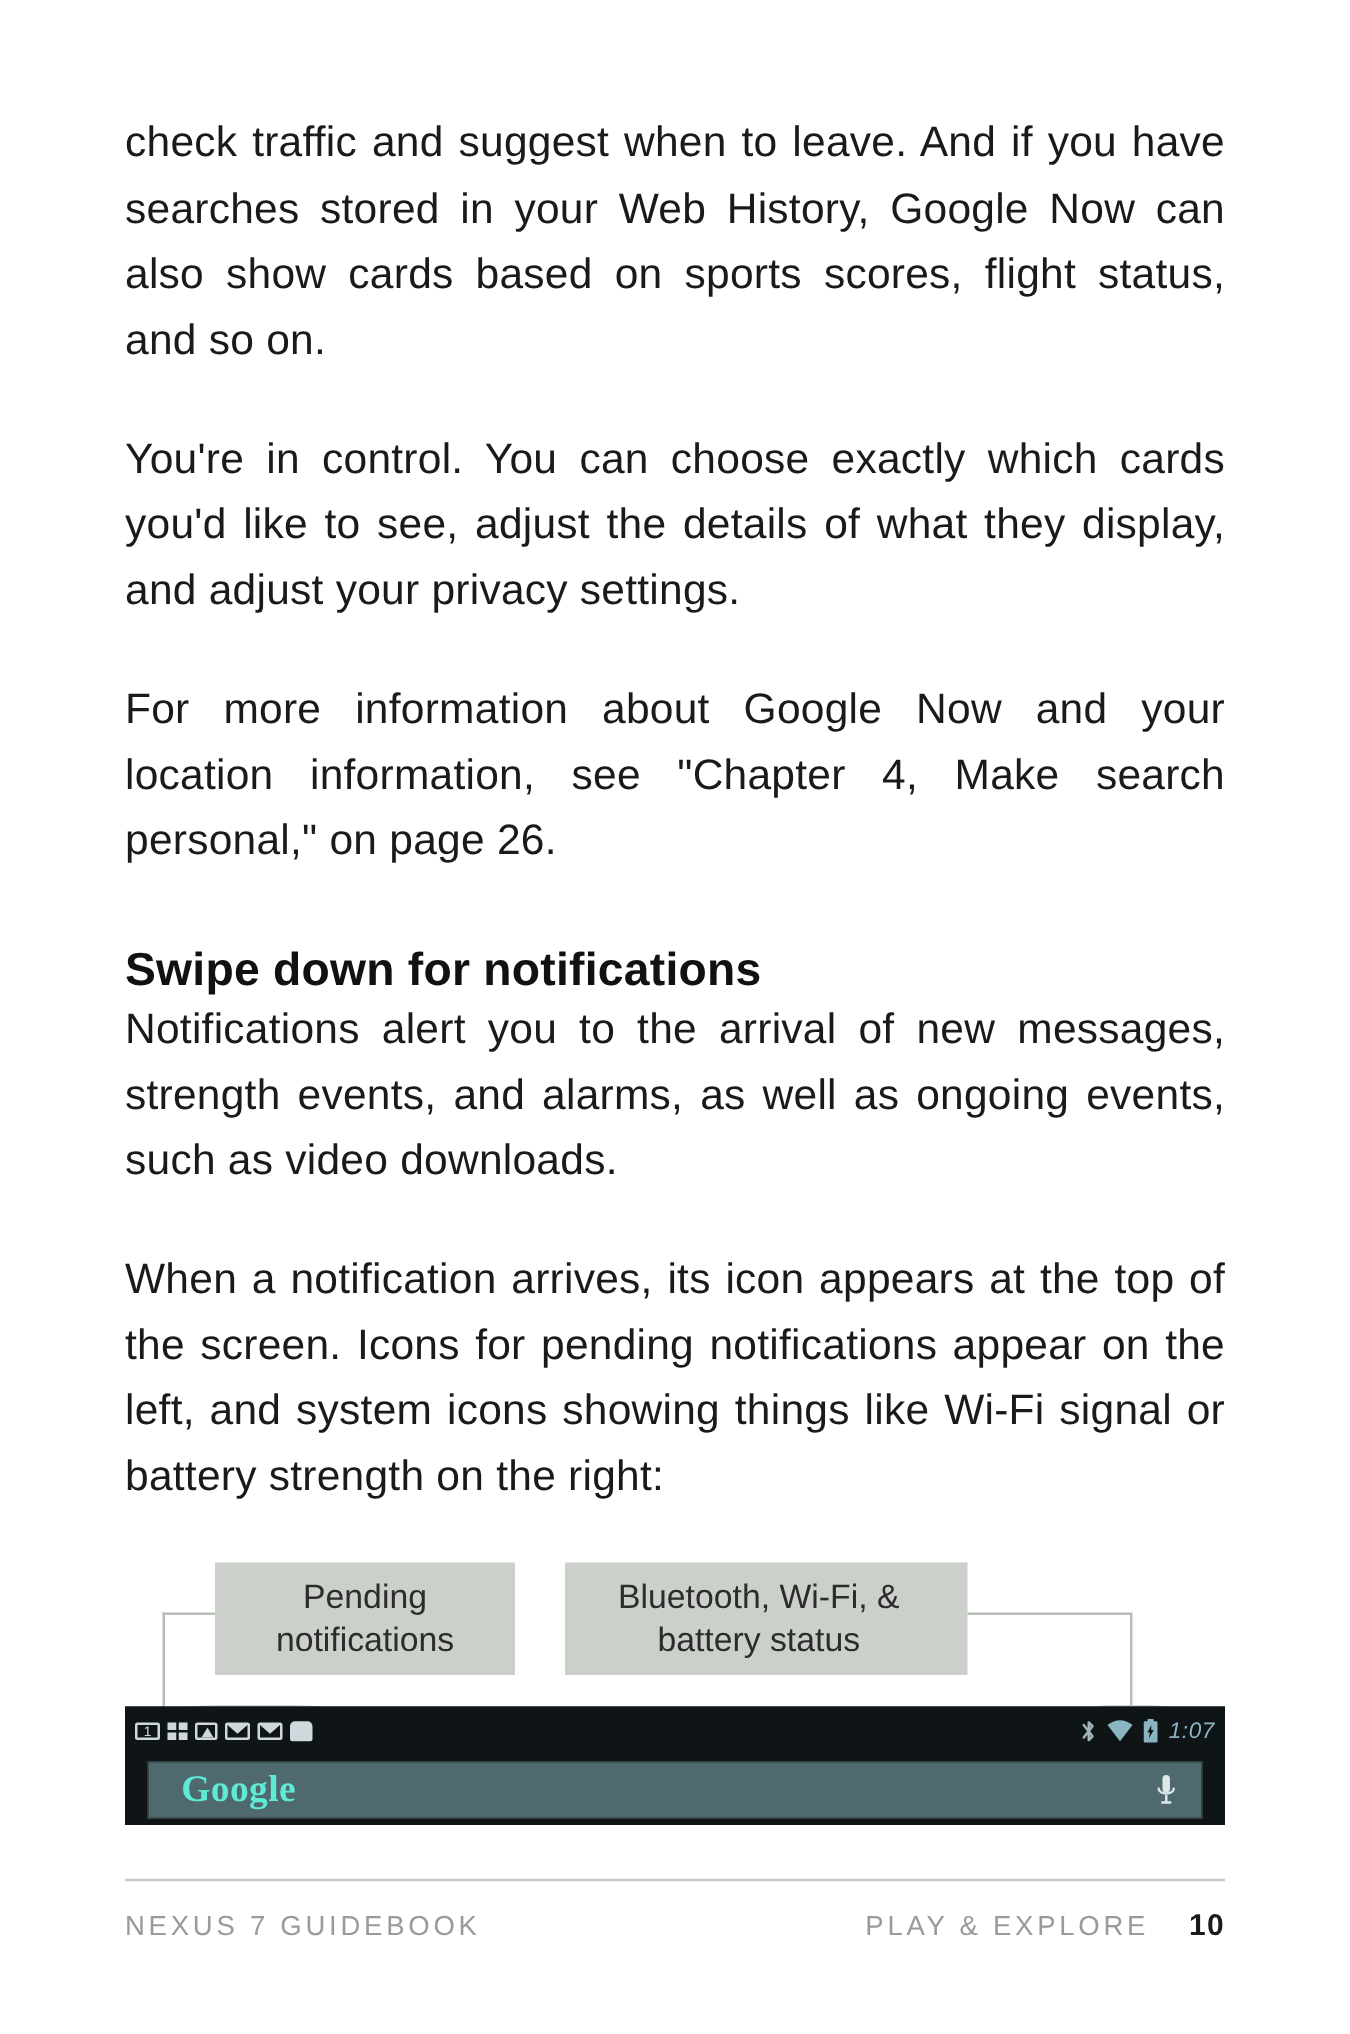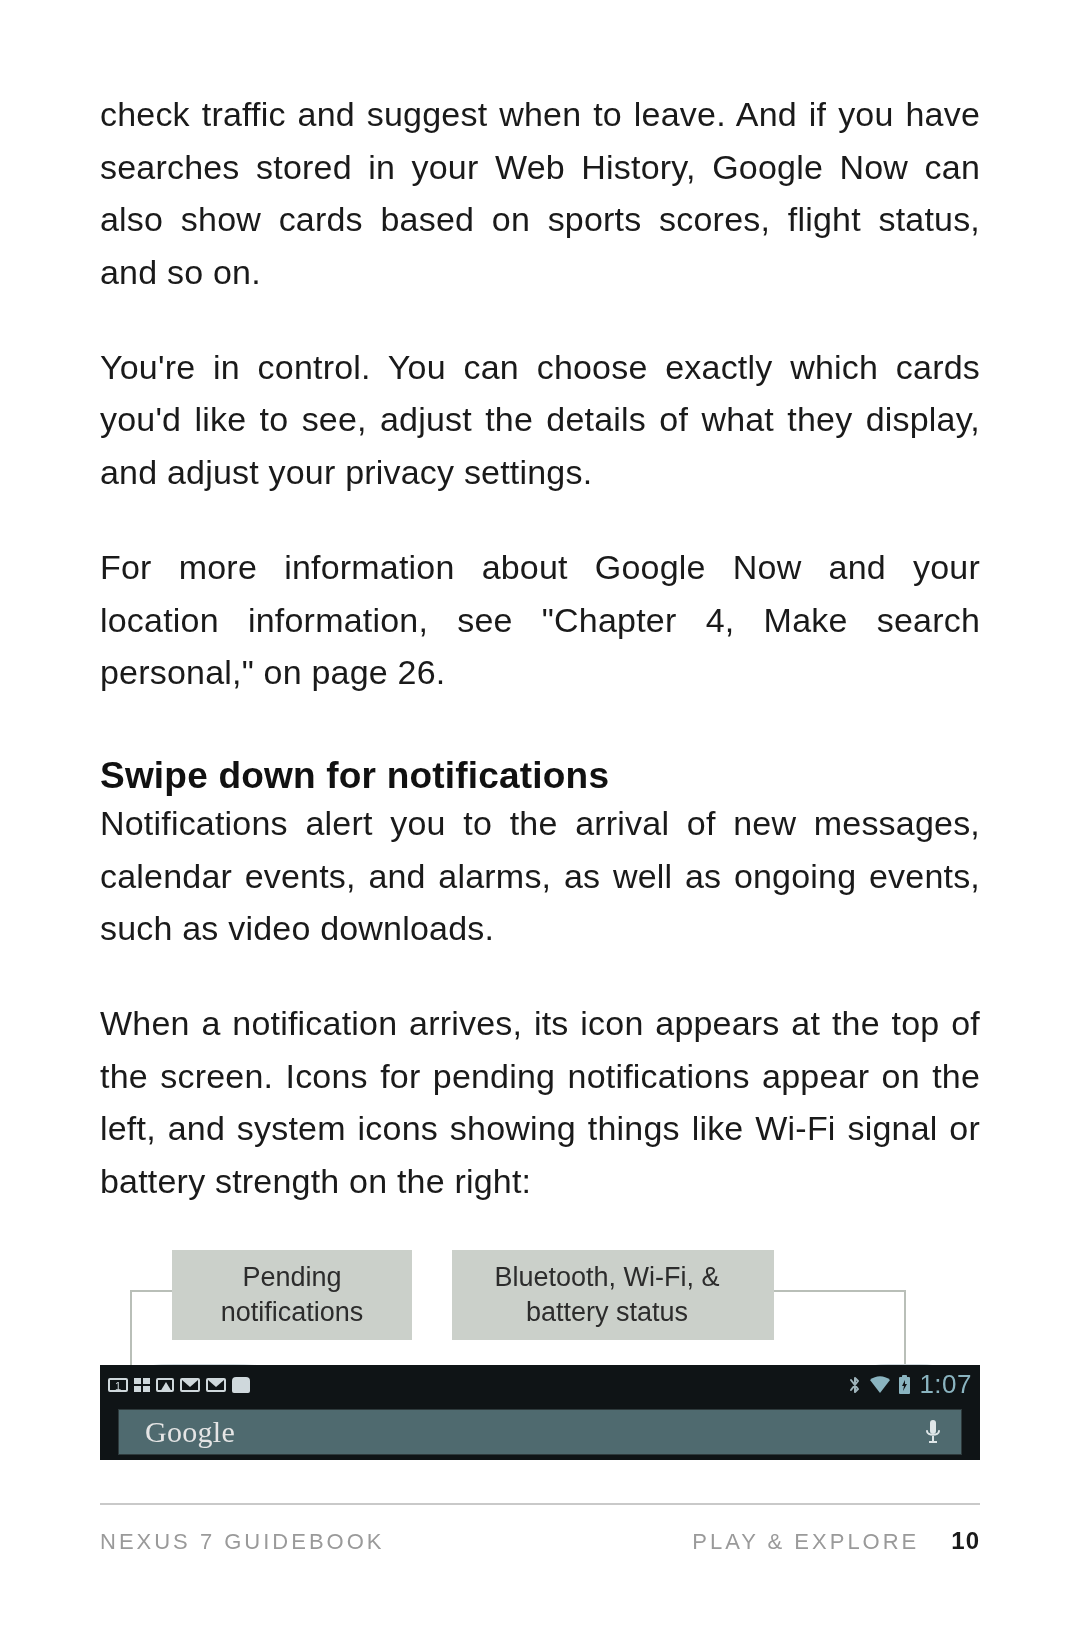--- a/index.html
+++ b/index.html
@@ -25,23 +25,23 @@
     .ellipse-right { left: 750px; top: 114px; width: 108px; height: 36px; }
     .pill-icon { width: 20px; height: 14px; border: 2px solid #cfd8dc; border-radius: 2px; display: inline-block; position: relative; }
     .pill-icon.num::after { content: "1"; position: absolute; inset: 0; font-size: 11px; text-align: center; line-height: 12px; color: #cfd8dc; }
     .grid-icon { width: 16px; height: 14px; background: linear-gradient(#cfd8dc,#cfd8dc) 0 0/7px 6px no-repeat, linear-gradient(#cfd8dc,#cfd8dc) 9px 0/7px 6px no-repeat, linear-gradient(#cfd8dc,#cfd8dc) 0 8px/7px 6px no-repeat, linear-gradient(#cfd8dc,#cfd8dc) 9px 8px/7px 6px no-repeat; }
     .image-icon { width: 18px; height: 14px; border: 2px solid #cfd8dc; border-radius: 2px; position: relative; overflow: hidden; }
     .image-icon::after { content: ""; position: absolute; left: 2px; bottom: -2px; width: 0; height: 0; border-left: 6px solid transparent; border-right: 6px solid transparent; border-bottom: 10px solid #cfd8dc; }
     .mail-icon { width: 20px; height: 14px; border: 2px solid #cfd8dc; border-radius: 2px; position: relative; }
     .mail-icon::after { content: ""; position: absolute; left: 0; top: 0; width: 0; height: 0; border-left: 8px solid transparent; border-right: 8px solid transparent; border-top: 7px solid #cfd8dc; }
     .android-icon { width: 18px; height: 16px; background: #cfd8dc; border-radius: 4px 4px 2px 2px; position: relative; }
     .bt-icon svg, .wifi-icon svg, .batt-icon svg, .mic-icon svg { display: block; }
-    .clock { font-size: 26px; color: #8ab4c0; margin-left: 2px; letter-spacing: 0.5px; }
+    .clock { font-size: 18px; color: #8ab4c0; margin-left: 2px; letter-spacing: 0.5px; font-style: italic; }
     .searchbar { position: absolute; left: 18px; right: 18px; top: 44px; height: 46px; background: #4f6a6f; border: 1px solid #2e3a3c; display: flex; align-items: center; justify-content: space-between; padding: 0 18px 0 26px; }
-    .searchbar .brand { color: #e5e5e5; font-size: 30px; font-family: Georgia, "Times New Roman", serif; letter-spacing: 0.3px; }
+    .searchbar .brand { color: #5eead4; font-size: 30px; font-family: Georgia, "Times New Roman", serif; letter-spacing: 0.3px; font-weight: bold; }
     .mic-icon { width: 20px; height: 28px; }
     .footer { position: absolute; left: 100px; right: 100px; bottom: 72px; }
     .footer-rule { border: none; border-top: 2px solid #c9c9c9; margin-bottom: 22px; }
     .footer-row { display: flex; justify-content: space-between; align-items: baseline; font-size: 22px; letter-spacing: 3px; color: #9a9a9a; }
     .footer-right { display: flex; align-items: baseline; gap: 32px; }
     .page-num { color: #1a1a1a; font-weight: 700; letter-spacing: 1px; font-size: 24px; }
   </style>
 </head>
 <body>
 
@@ -50,21 +50,21 @@
   <p class="para justify block">check traffic and suggest when to leave. And if you have searches stored in your Web History, Google Now can also show cards based on sports scores, flight status, and so on.</p>
 
   <p class="para justify block">You're in control. You can choose exactly which cards you'd like to see, adjust the details of what they display, and adjust your privacy settings.</p>
 
   <p class="para justify block">
     <span>For more information about Google Now and your location information, see </span><span class="xref">"Chapter 4, Make search personal," on page 26</span><span>.</span>
   </p>
 
   <h2 class="section">Swipe down for notifications</h2>
 
-  <p class="para justify block">Notifications alert you to the arrival of new messages, calendar events, and alarms, as well as ongoing events, such as video downloads.</p>
+  <p class="para justify block">Notifications alert you to the arrival of new messages, strength events, and alarms, as well as ongoing events, such as video downloads.</p>
 
   <p class="para justify block">When a notification arrives, its icon appears at the top of the screen. Icons for pending notifications appear on the left, and system icons showing things like Wi-Fi signal or battery strength on the right:</p>
 
   <div class="figure">
     <div class="callouts">
       <div class="callout callout-left">Pending notifications</div>
       <div class="callout callout-right">Bluetooth, Wi-Fi, &amp; battery status</div>
       <div class="leader-v" style="left:30px; top:40px; height:90px;"></div>
       <div class="leader" style="left:30px; top:40px; width:42px;"></div>
       <div class="leader" style="left:674px; top:40px; width:130px;"></div>

